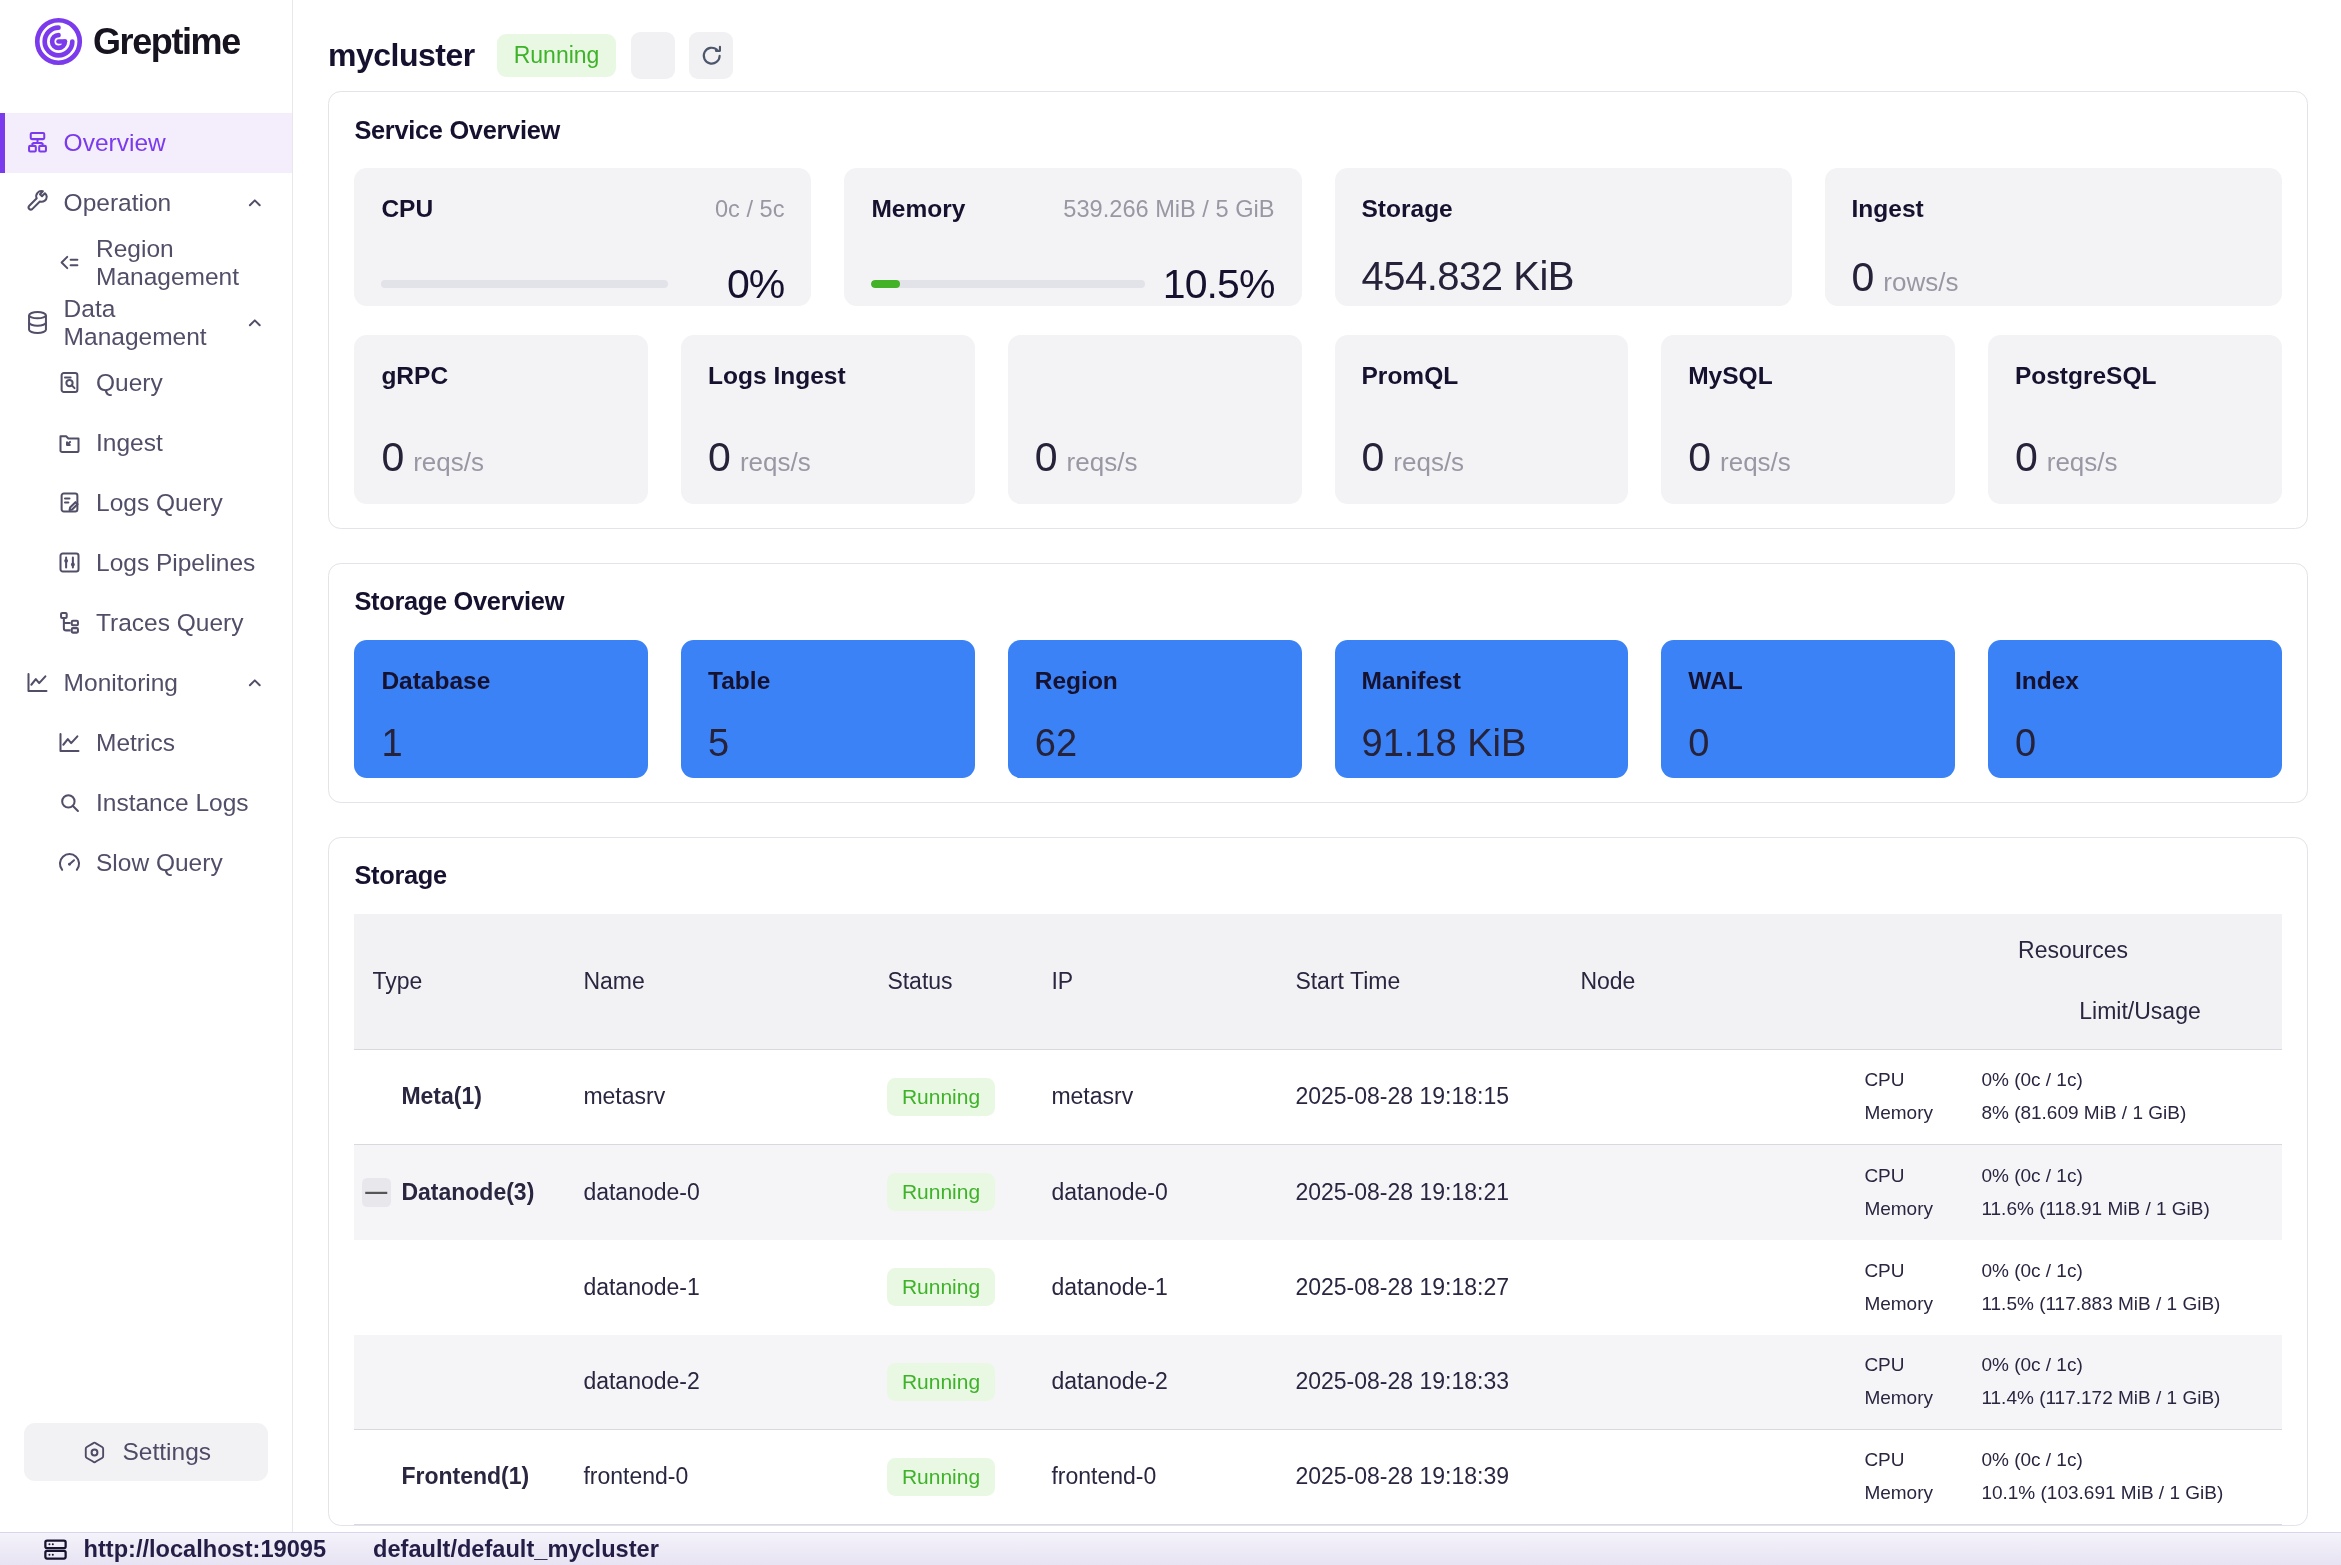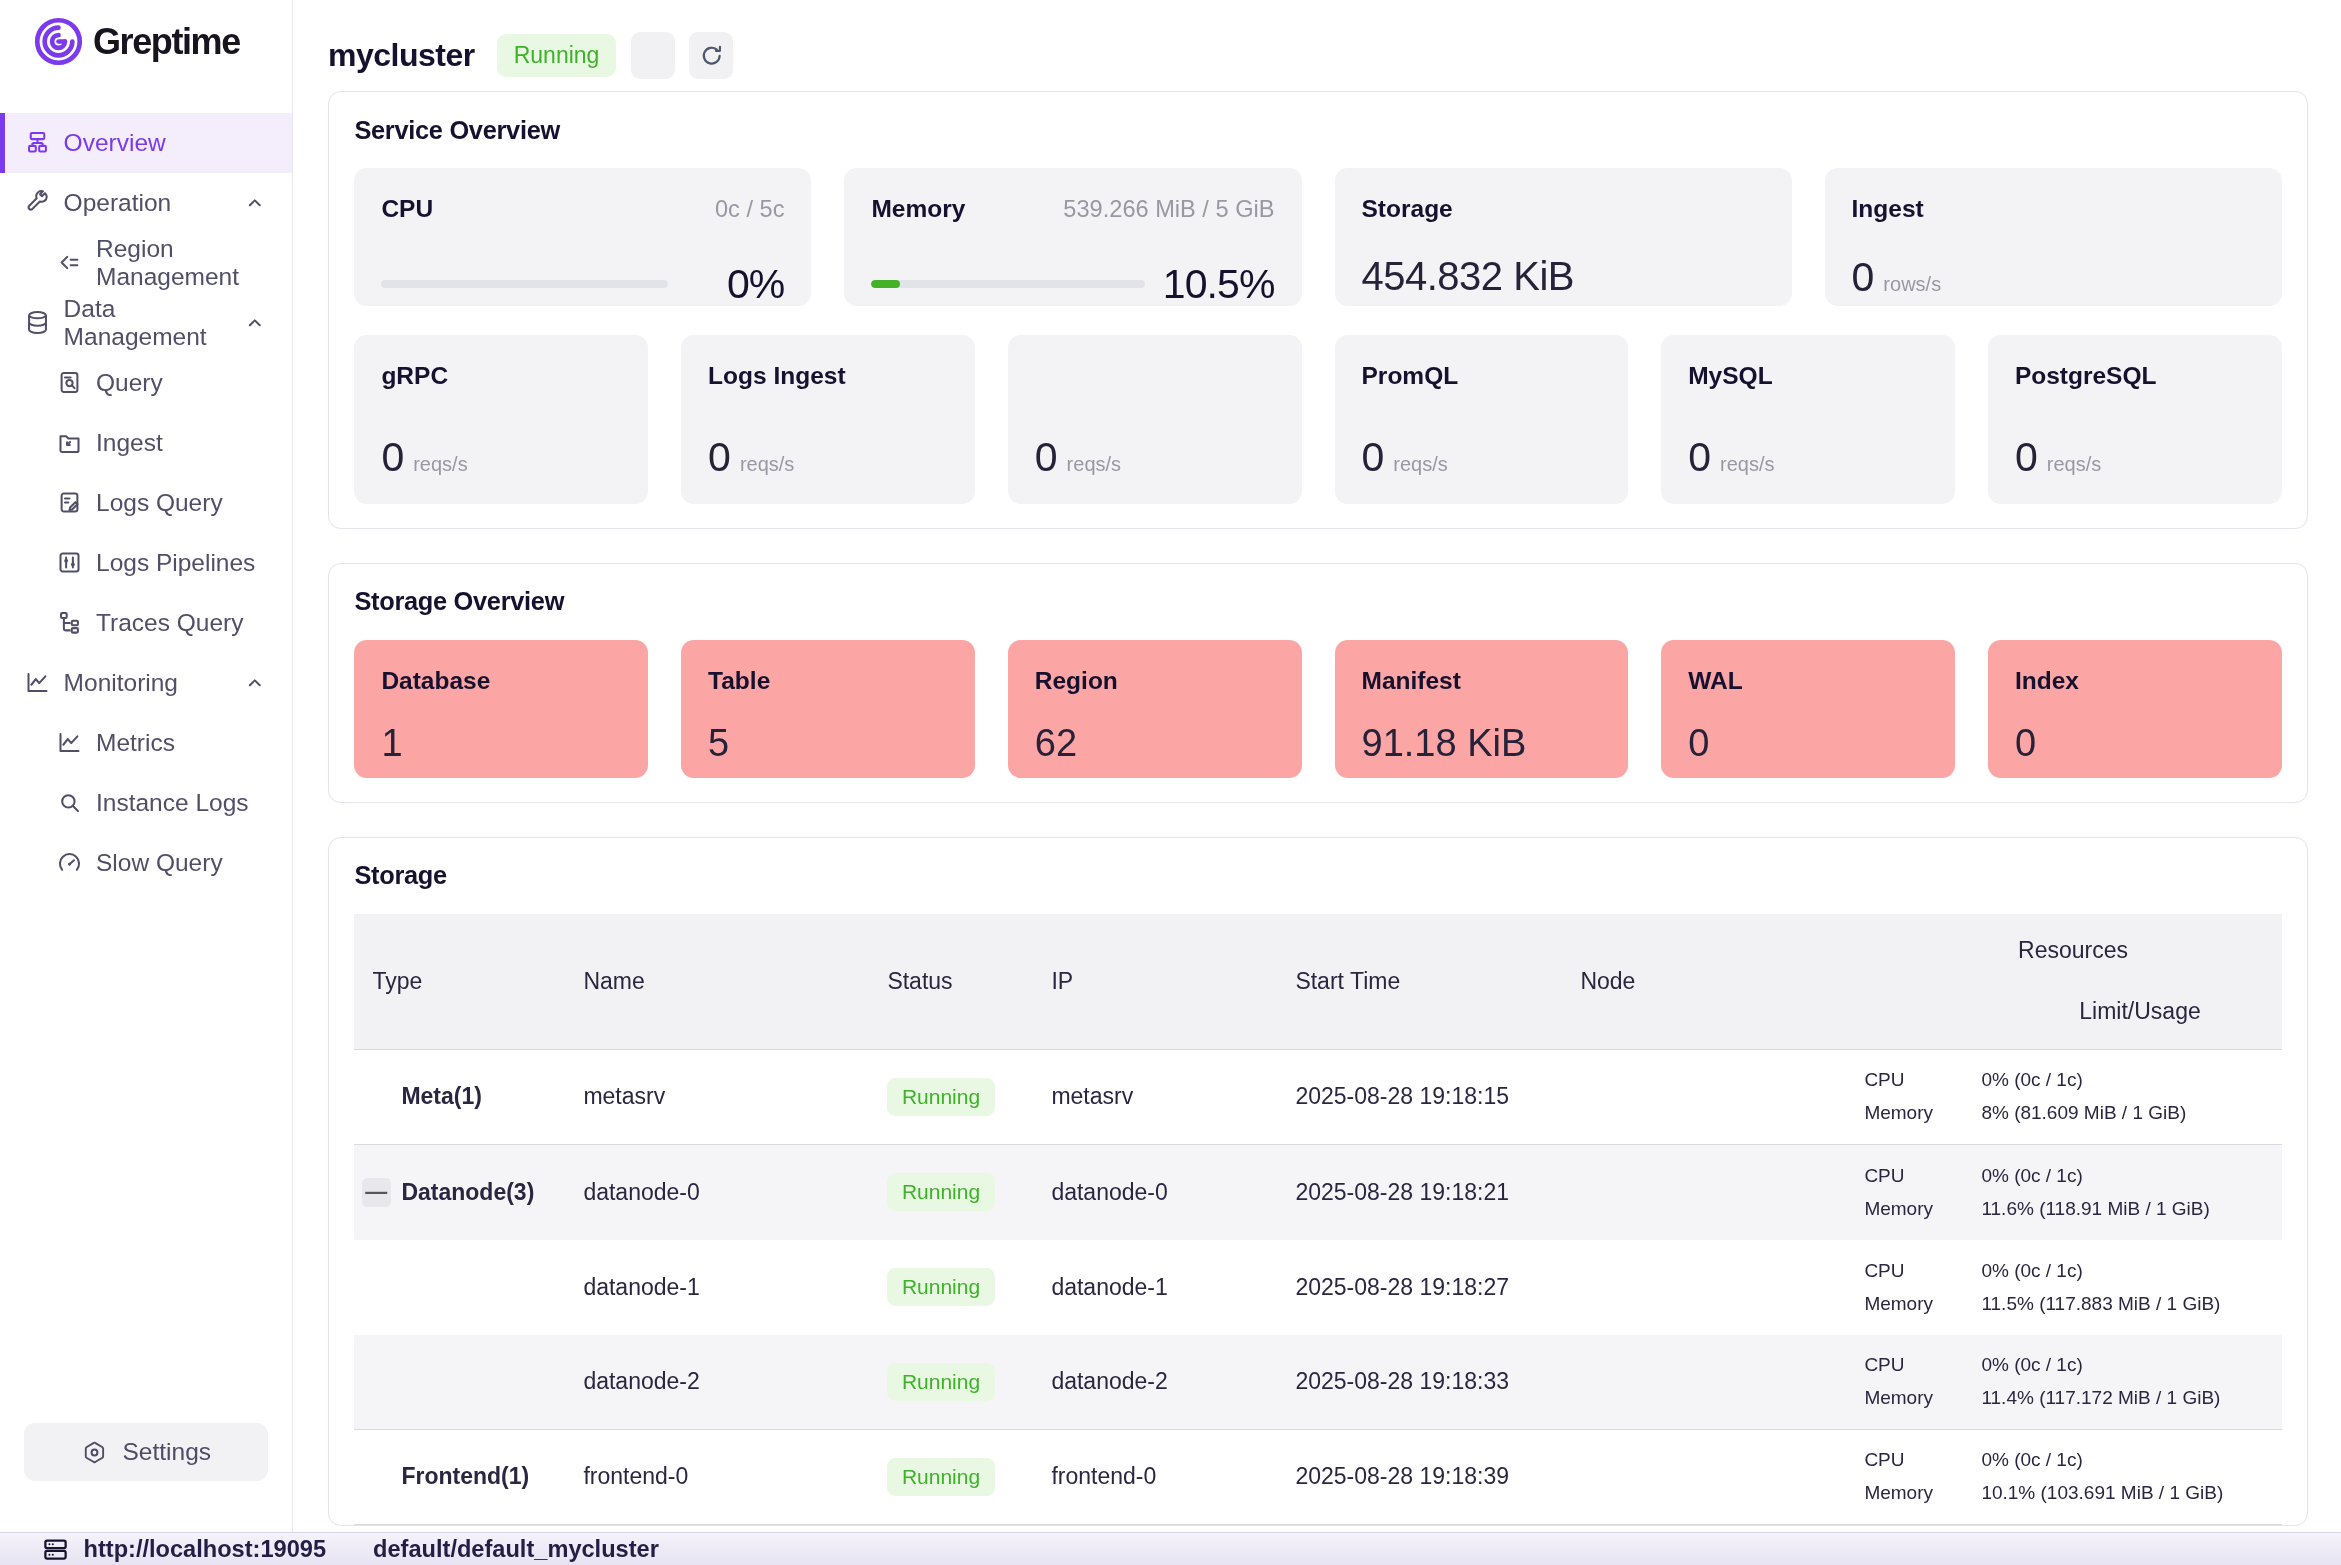--- a/index.html
+++ b/index.html
@@ -46,23 +46,23 @@
   .card-label { font-size:24.5px; font-weight:800; color:#16112e; line-height:1.35; }
   .card-limit { font-size:23.6px; color:#9a97a4; }
   .gauge-row { display:flex; align-items:center; margin-top:36px; }
   .bar { flex:1; height:8.2px; border-radius:4.5px; background:#e2e3e8; overflow:hidden; }
   .bar-fill { height:100%; border-radius:4.5px; background:#44b227; width:0; }
   .pct { font-size:41px; font-weight:500; color:#16112e; margin-left:18px; min-width:98px; text-align:right; letter-spacing:-0.9px; }
   .big-value { margin-top:29px; font-size:40px; font-weight:500; color:#262239; letter-spacing:-0.5px; }
   .value-row { margin-top:auto; display:flex; align-items:baseline; }
   .stat-card .value-row { margin-top:29px; }
   .big-num { font-size:41px; font-weight:500; color:#262239; }
-  .unit { font-size:20px; color:#9a97a4; margin-left:9px; }
-
-  .sv-card { background:#fca5a5; border-radius:12.7px; height:138px; padding:23.6px 27px; }
+  .unit { font-size:26px; color:#9a97a4; margin-left:9px; }
+
+  .sv-card { background:#3b82f6; border-radius:12.7px; height:138px; padding:23.6px 27px; }
   .sv-value { margin-top:25.4px; font-size:38px; font-weight:500; color:#262239; }
 
   
   .cluster-panel { padding-bottom:0; margin-bottom:0; }
   .t-header { background:#f2f2f4; display:flex; height:136px; font-size:23px; color:#2a2640; }
   .t-header > div { display:flex; align-items:center; }
   .c-type { width:229px; flex:0 0 229px; padding-left:18px; }
   .c-name { width:304px; flex:0 0 304px; }
   .c-status { width:164px; flex:0 0 164px; }
   .c-ip { width:244px; flex:0 0 244px; }

